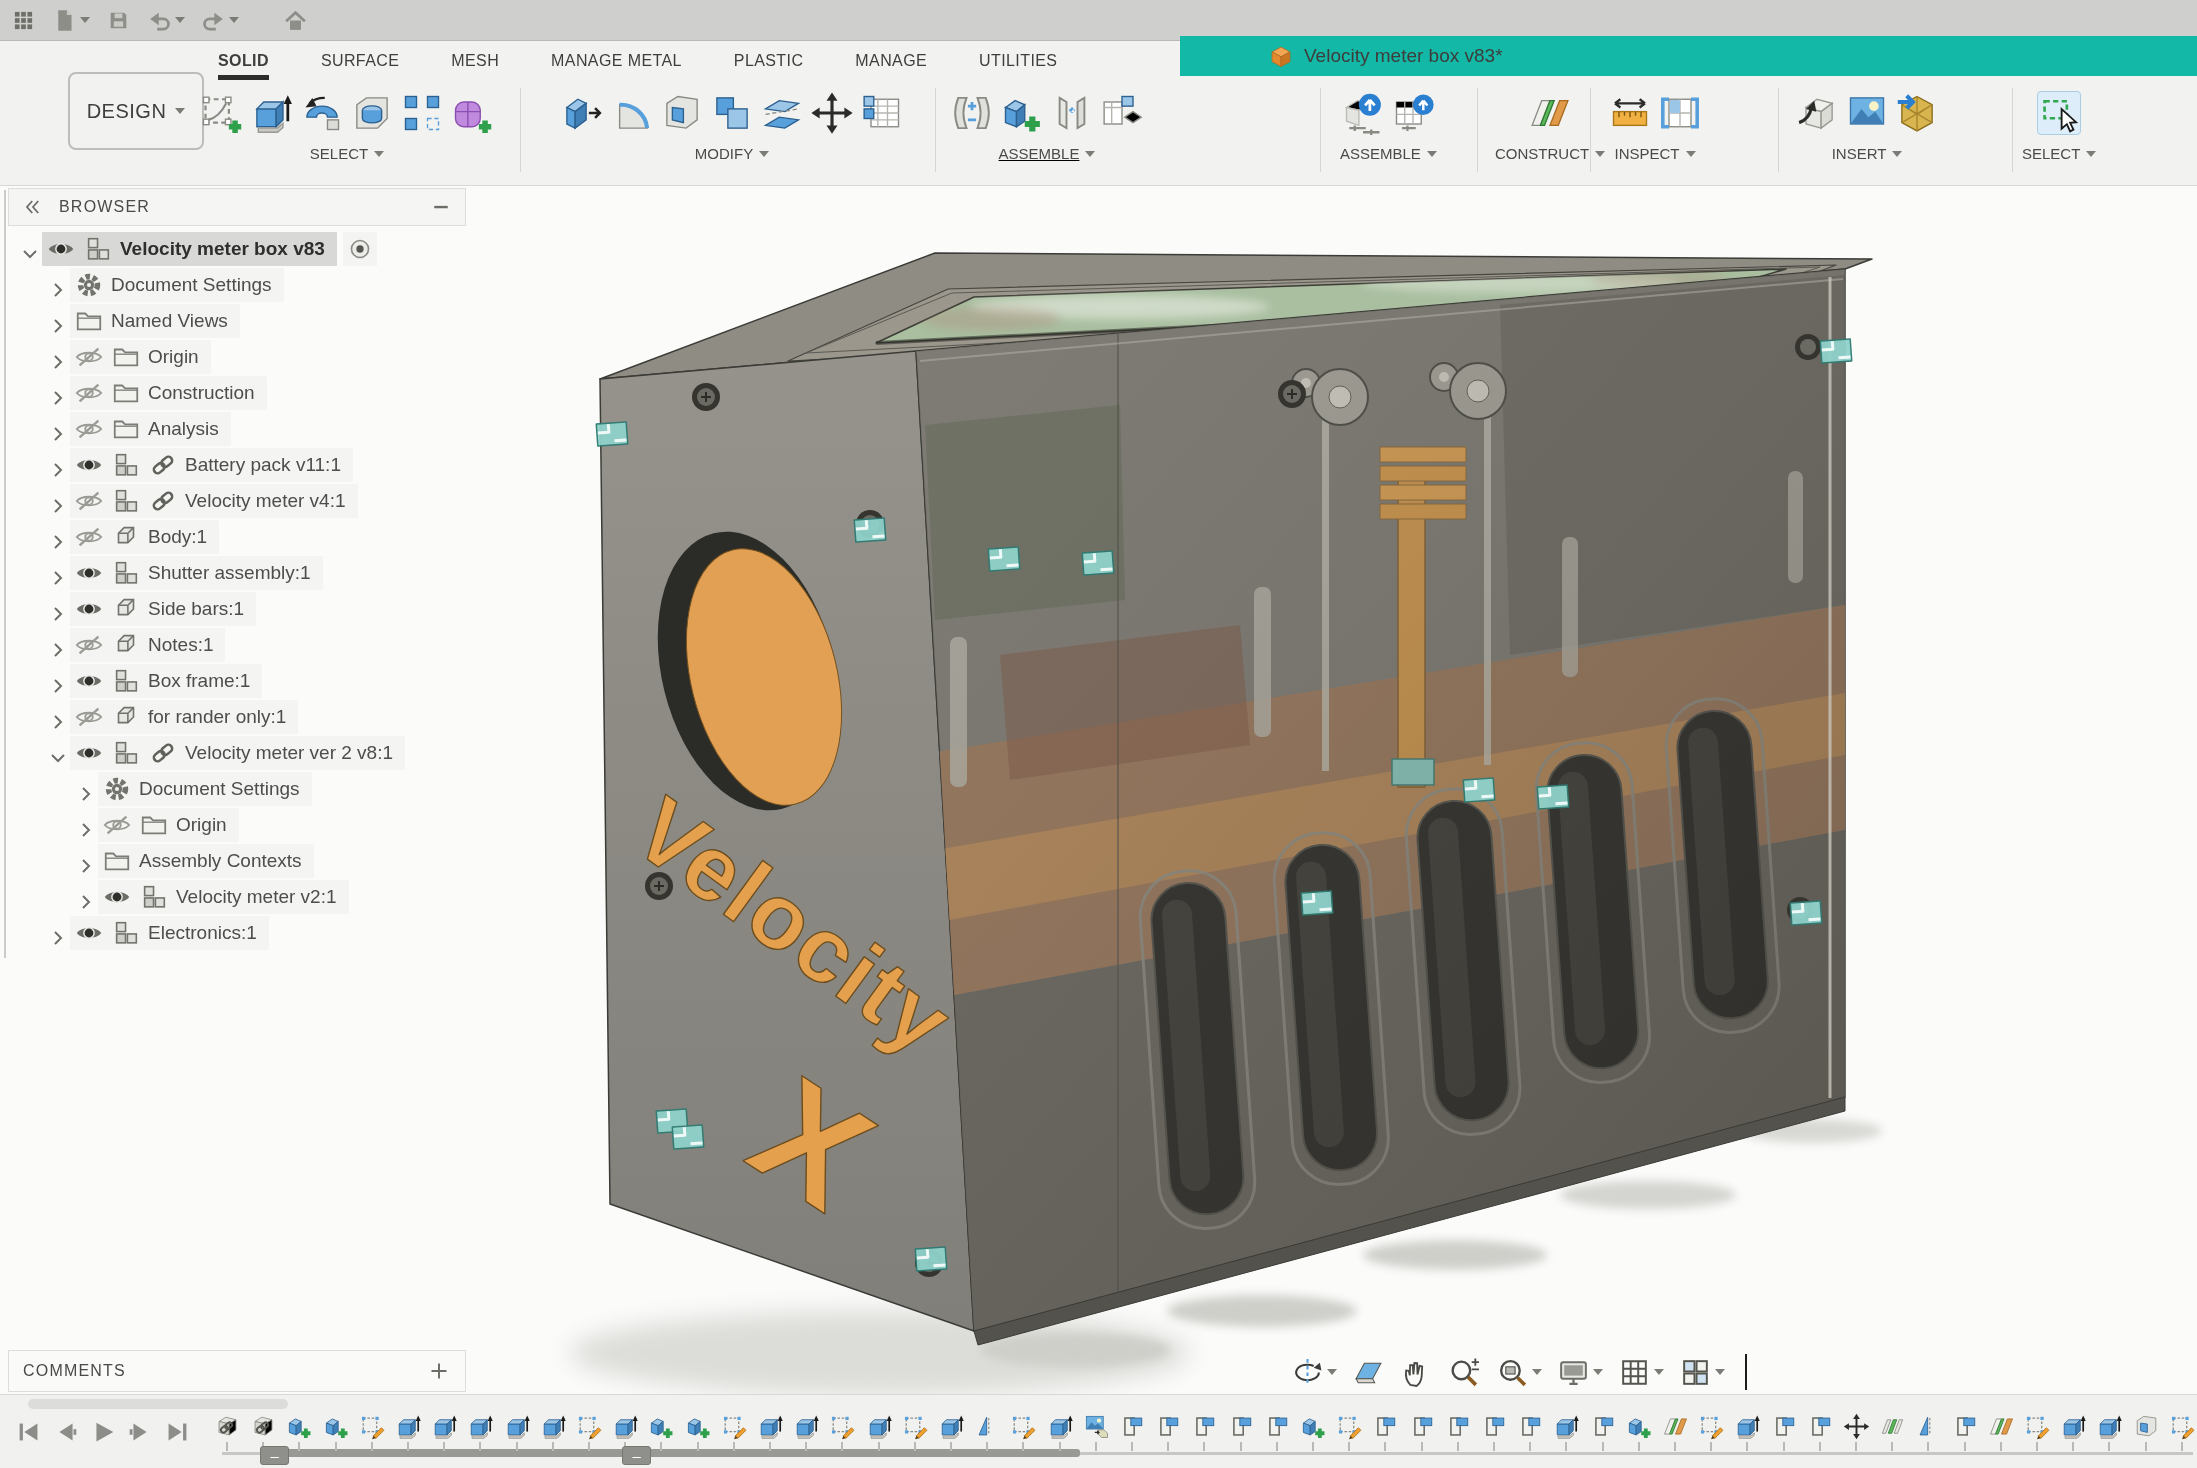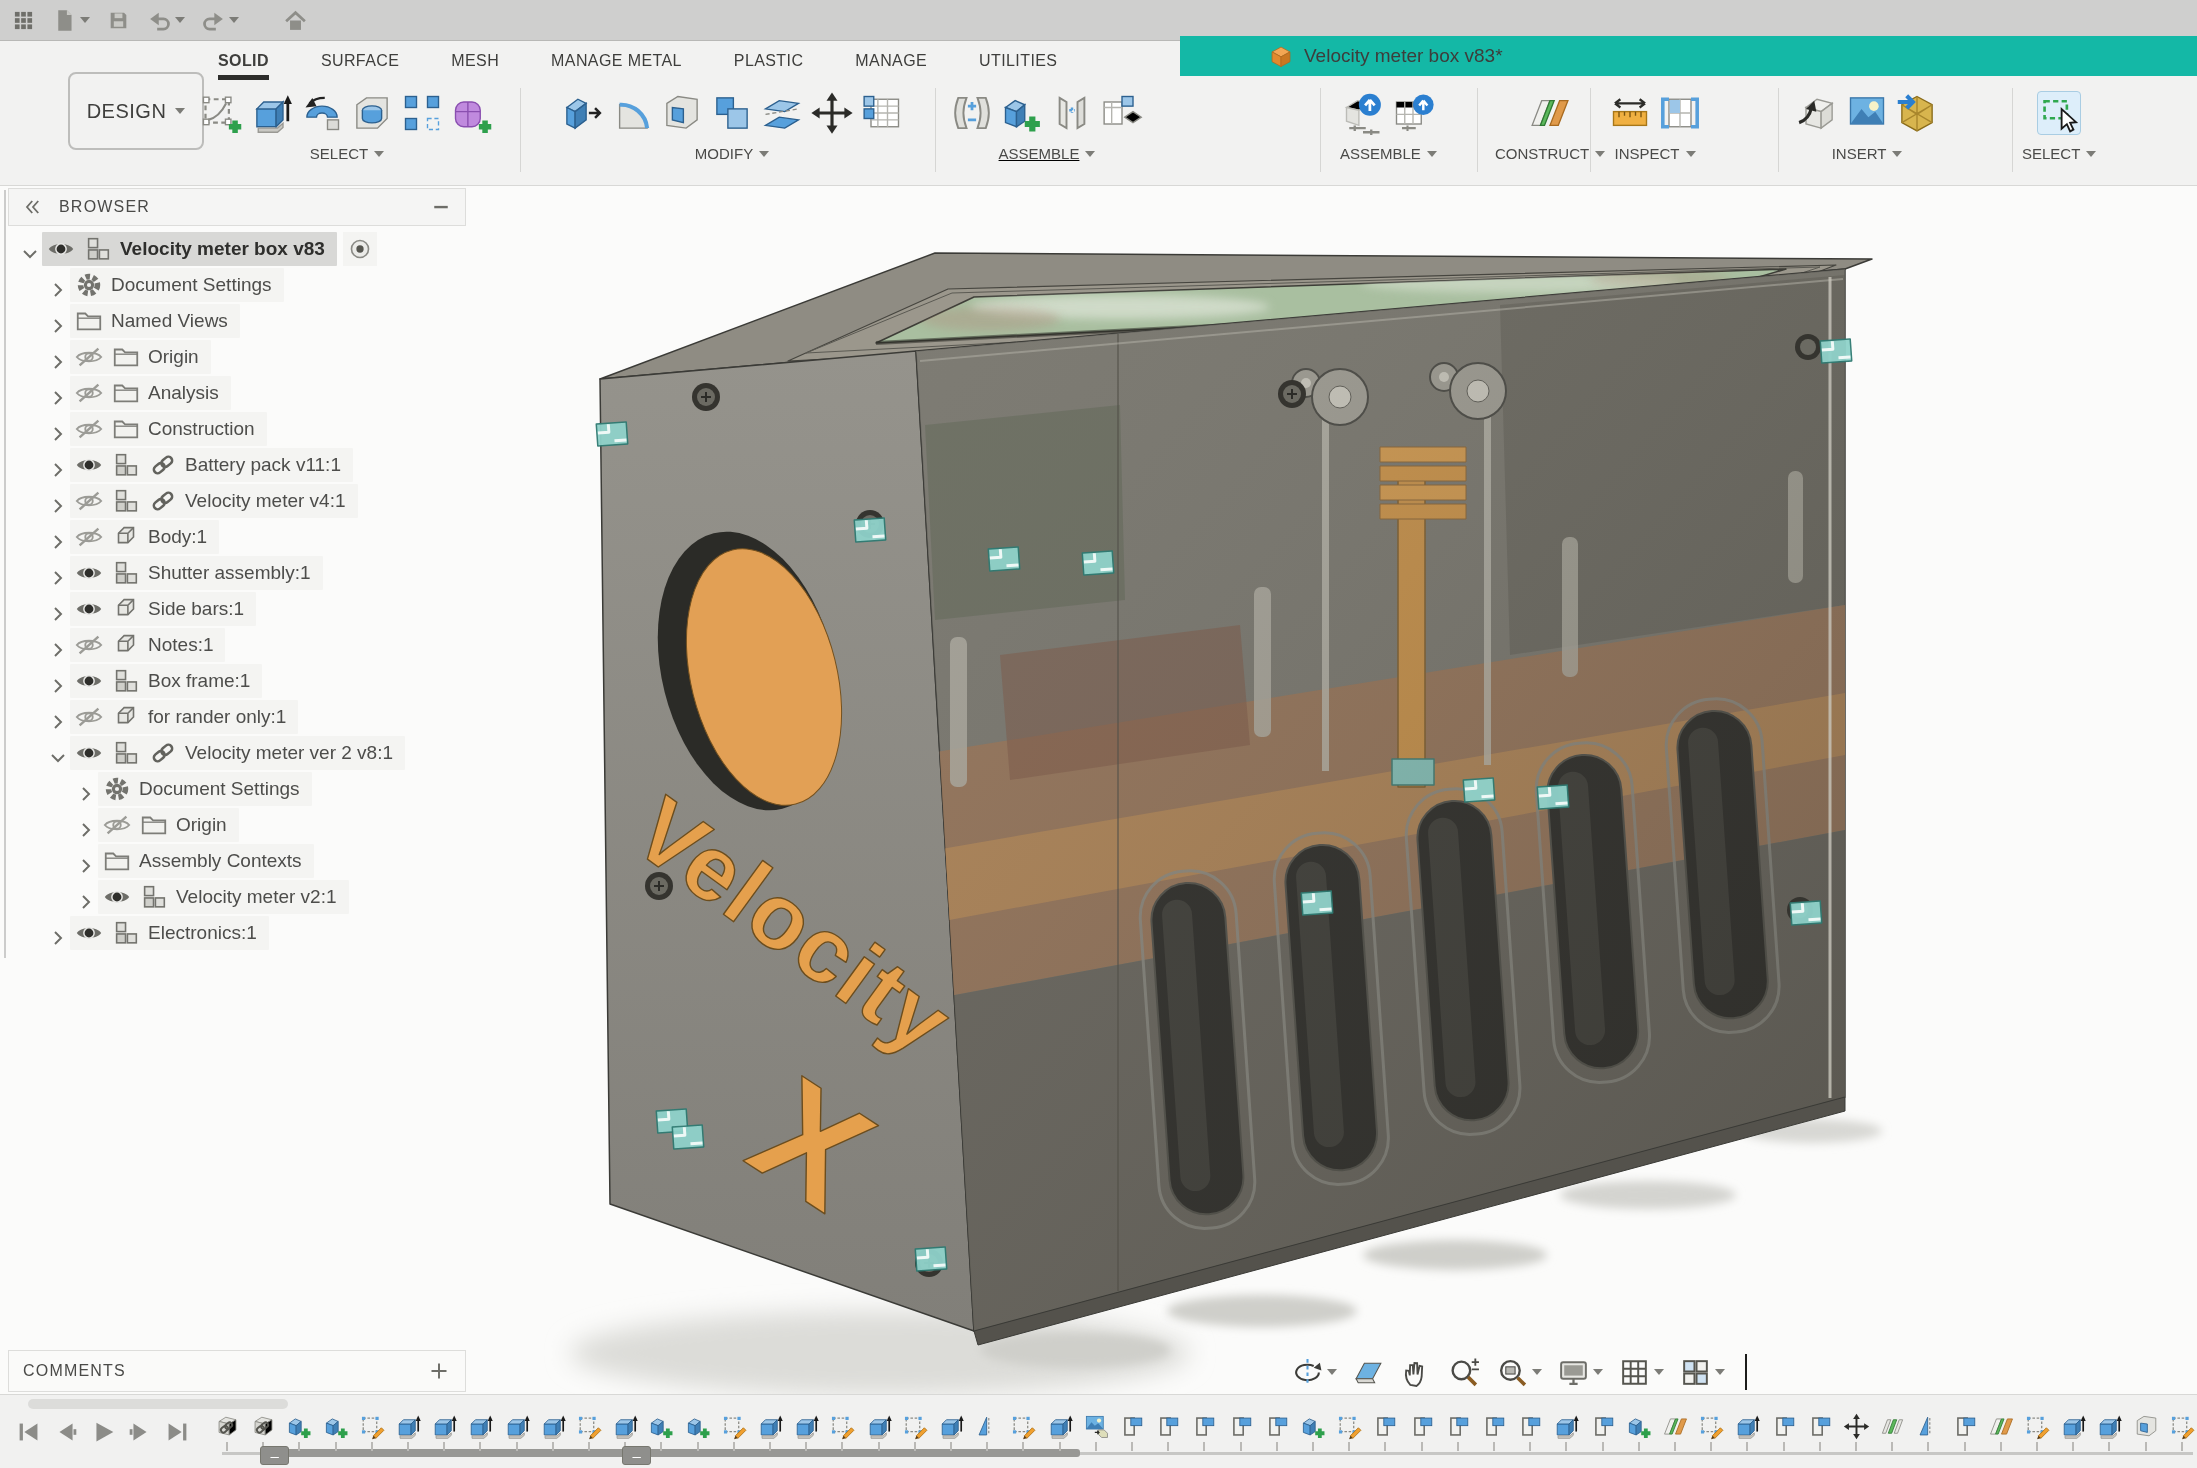--- a/index.html
+++ b/index.html
@@ -570,21 +570,21 @@
               <circle cx="16" cy="16" r="4" fill="none" stroke="#9b9b96" stroke-width="2"></circle>
               <line x1="6" y1="25" x2="26" y2="7" stroke="#9b9b96" stroke-width="2.6"></line>
             </svg>
           </span>
           <span class="b-ic icon">
             <svg viewBox="0 0 32 32" xmlns="http://www.w3.org/2000/svg">
               <path d="M4,25 V8 h8 l3,3 h13 v14 z" fill="#f2f2ef" stroke="#7d7d78" stroke-width="1.9"></path>
               <path d="M4,13 h24" stroke="#7d7d78" stroke-width="1.4"></path>
             </svg>
           </span>
-          <span class="b-label">Analysis</span>
+          <span class="b-label">Construction</span>
         </div>
       </div>
       <div class="brow">
         <span class="b-chev icon" style="margin-left: 38px;">
           <svg viewBox="0 0 32 32" xmlns="http://www.w3.org/2000/svg">
             <path d="M12,8 L20,16 L12,24" fill="none" stroke="#6d6d68" stroke-width="2.6"></path>
           </svg>
         </span>
         <div class="b-pill">
           <span class="b-ic icon">
@@ -593,21 +593,21 @@
               <circle cx="16" cy="16" r="4" fill="none" stroke="#9b9b96" stroke-width="2"></circle>
               <line x1="6" y1="25" x2="26" y2="7" stroke="#9b9b96" stroke-width="2.6"></line>
             </svg>
           </span>
           <span class="b-ic icon">
             <svg viewBox="0 0 32 32" xmlns="http://www.w3.org/2000/svg">
               <path d="M4,25 V8 h8 l3,3 h13 v14 z" fill="#f2f2ef" stroke="#7d7d78" stroke-width="1.9"></path>
               <path d="M4,13 h24" stroke="#7d7d78" stroke-width="1.4"></path>
             </svg>
           </span>
-          <span class="b-label">Construction</span>
+          <span class="b-label">Analysis</span>
         </div>
       </div>
       <div class="brow">
         <span class="b-chev icon" style="margin-left: 38px;">
           <svg viewBox="0 0 32 32" xmlns="http://www.w3.org/2000/svg">
             <path d="M12,8 L20,16 L12,24" fill="none" stroke="#6d6d68" stroke-width="2.6"></path>
           </svg>
         </span>
         <div class="b-pill">
           <span class="b-ic icon">

